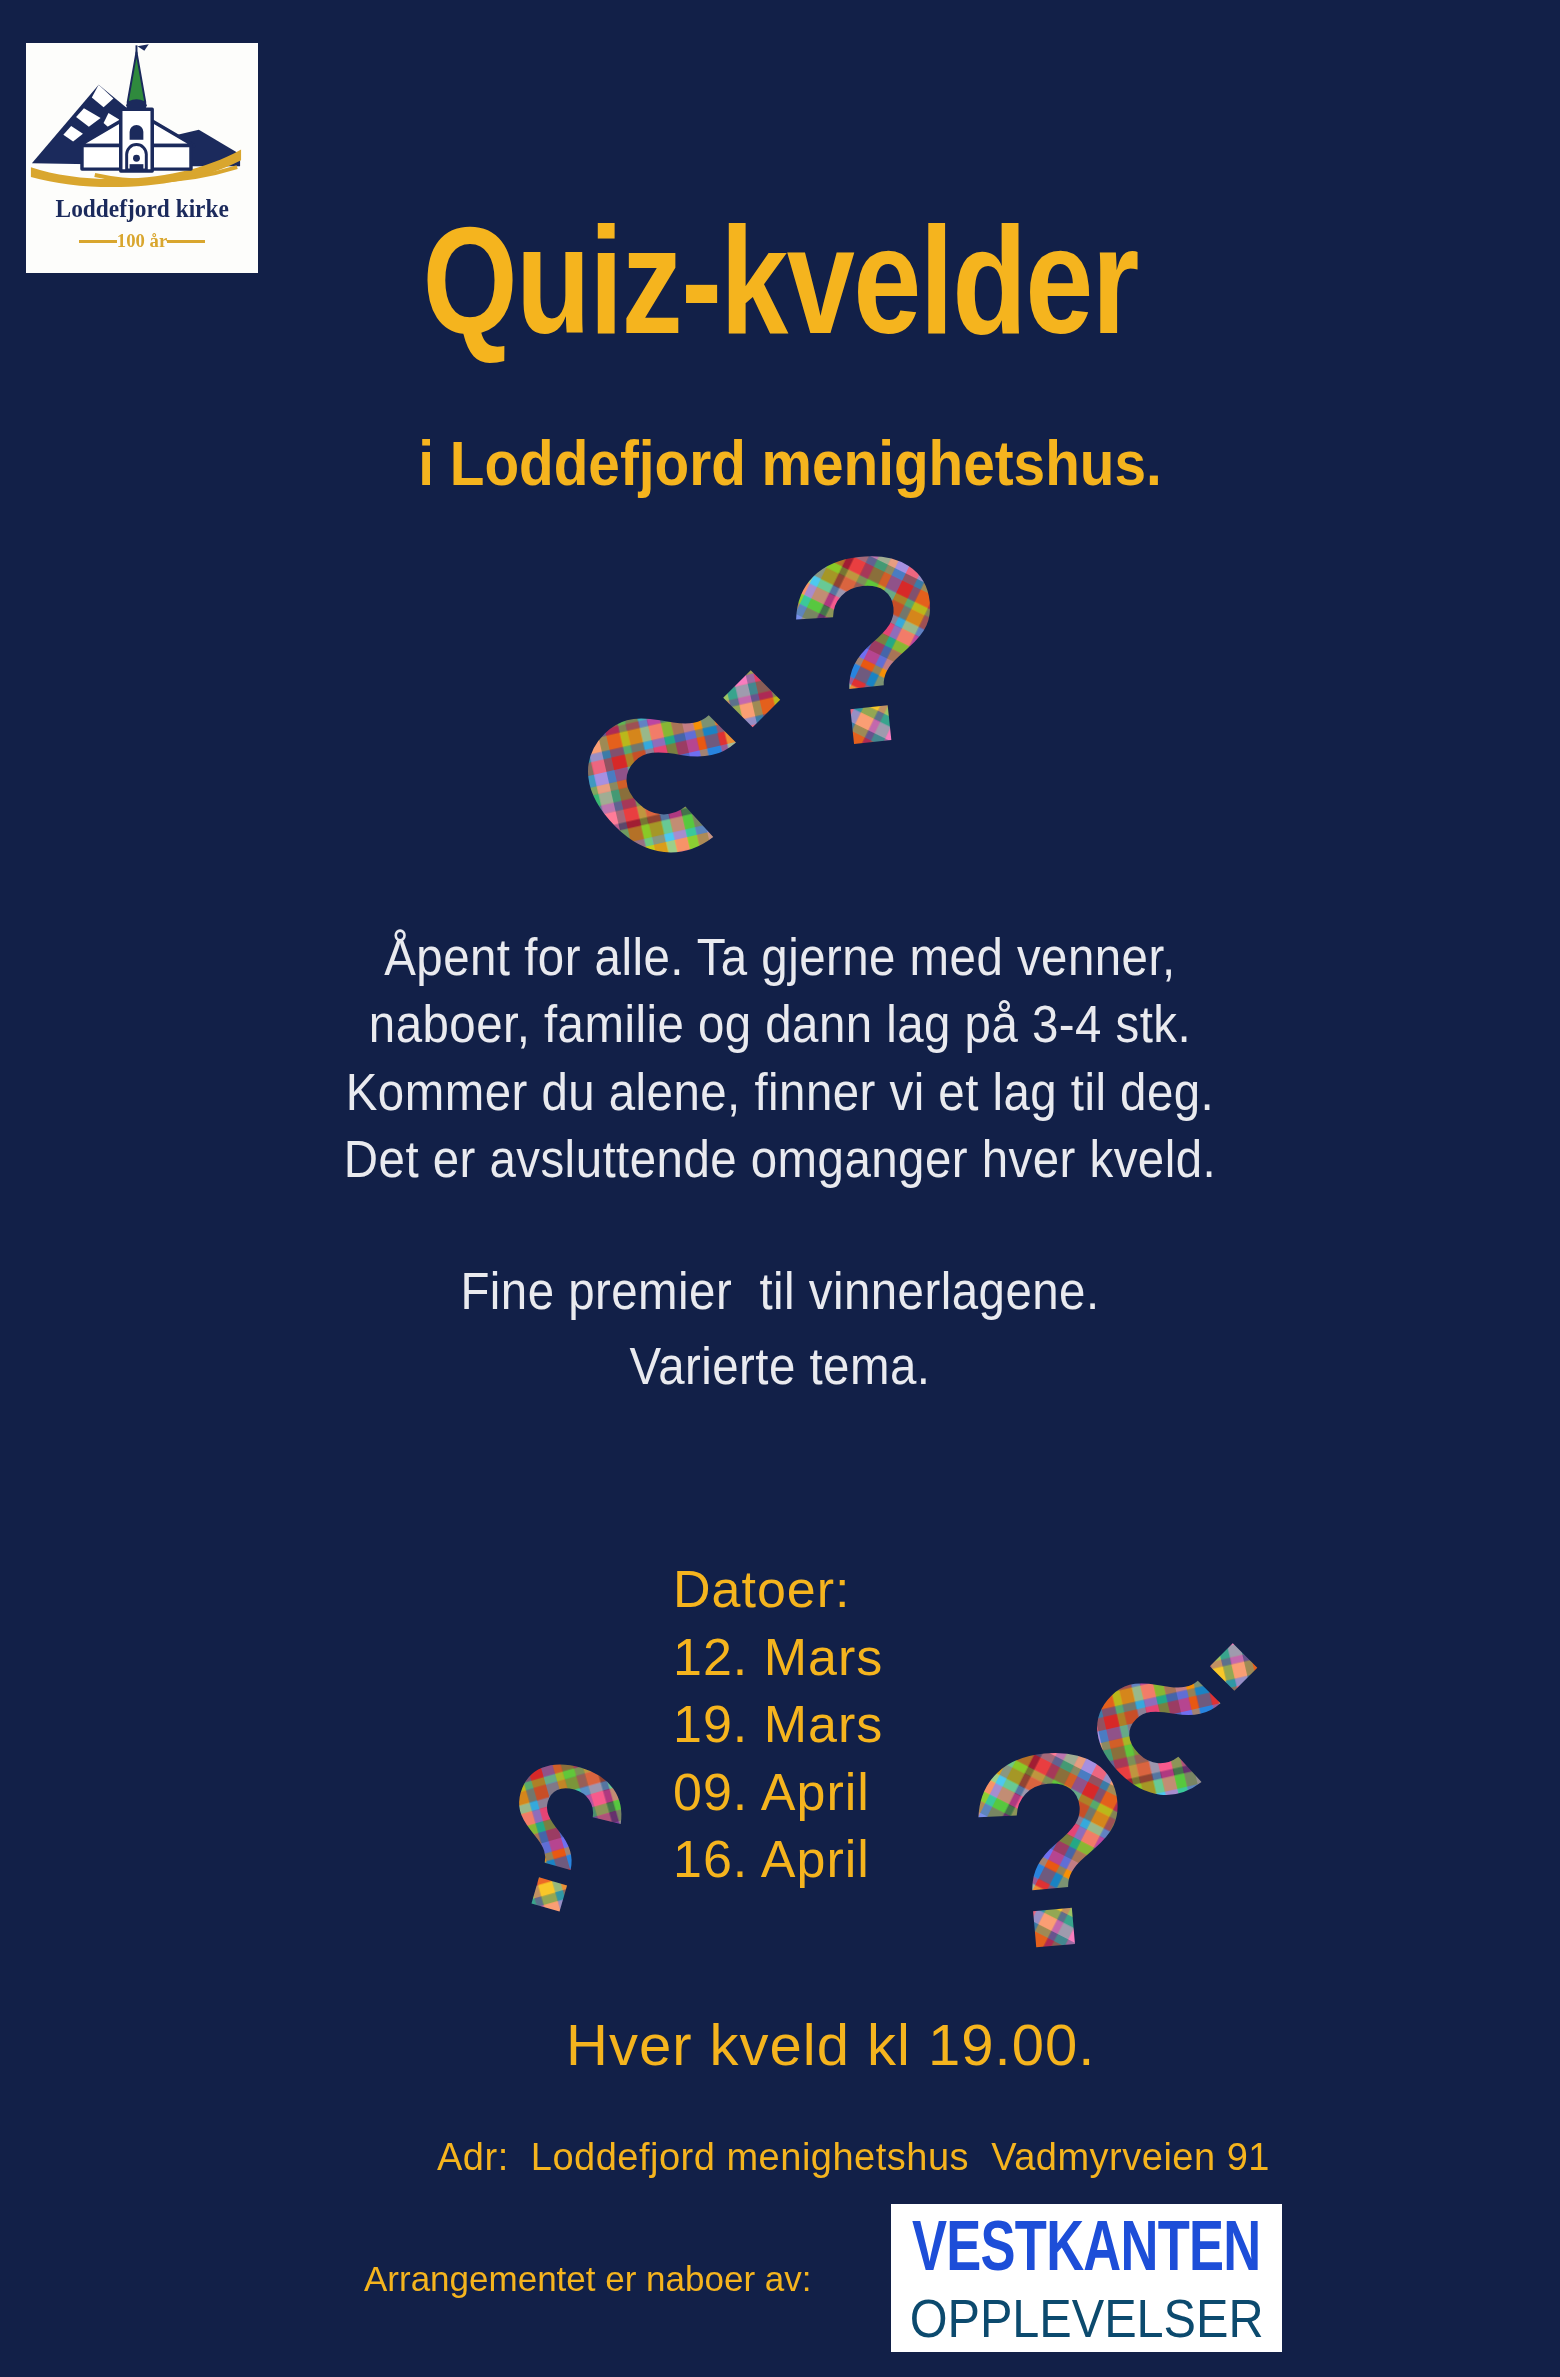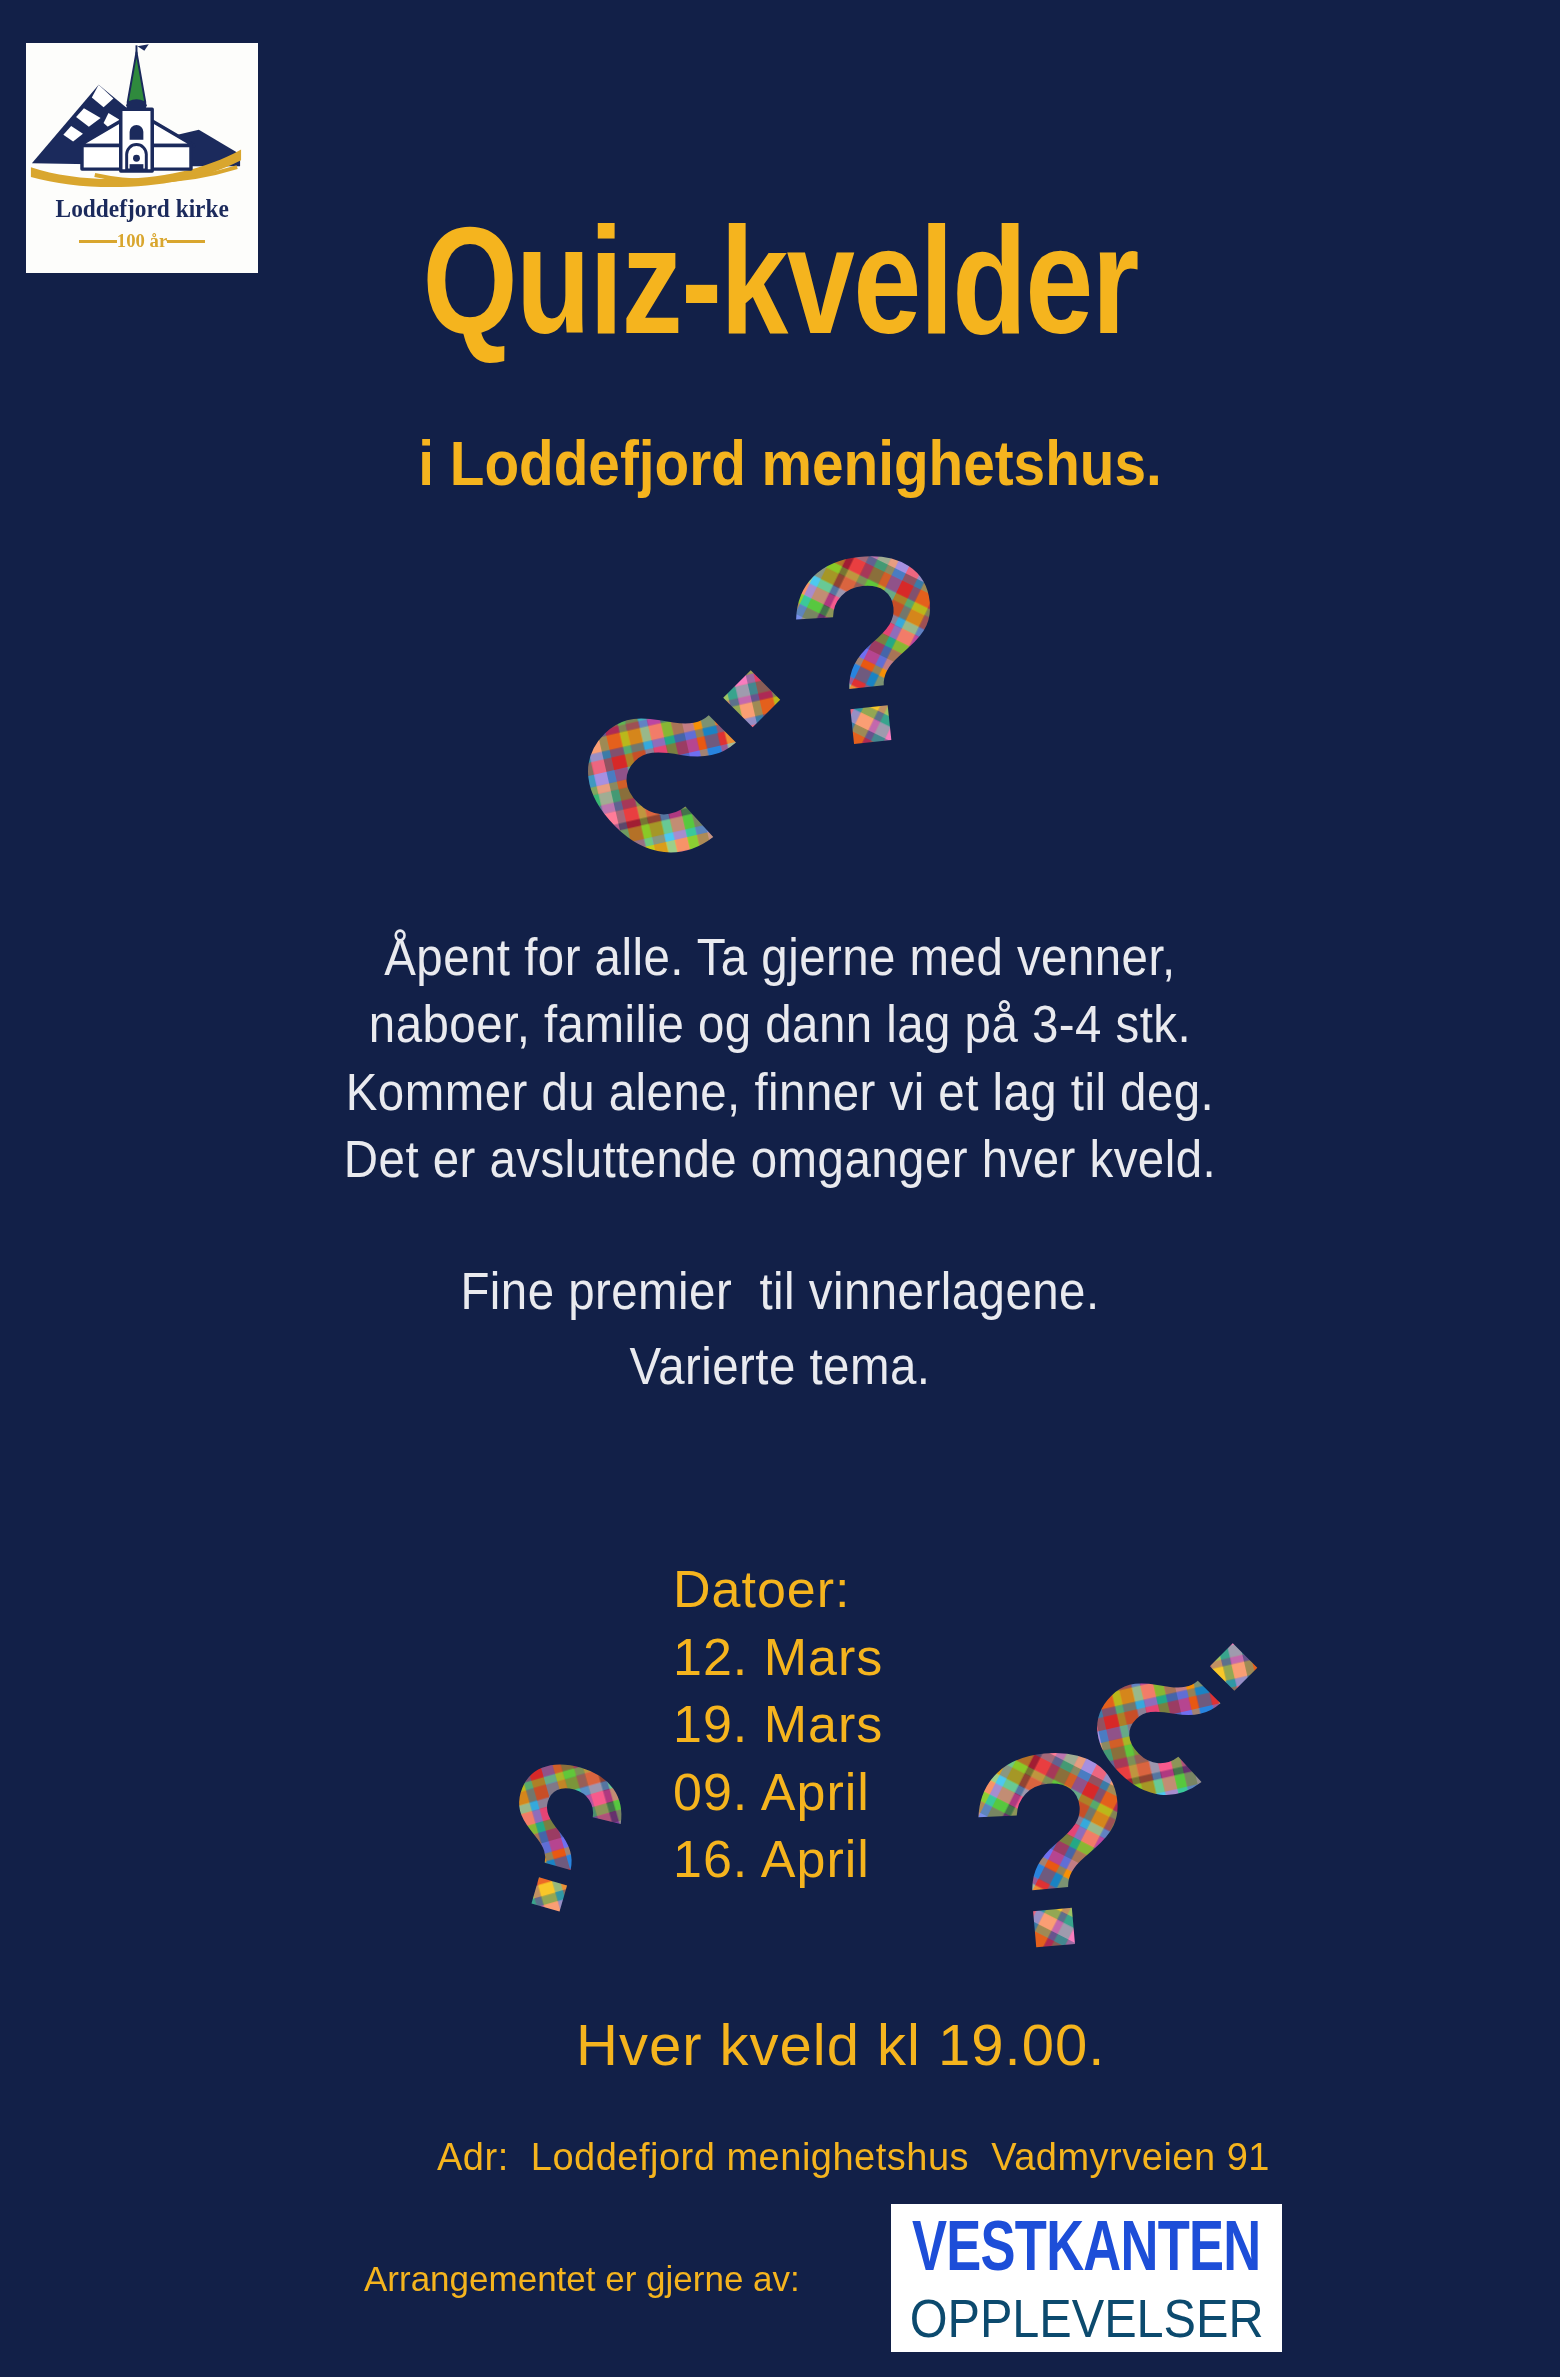--- a/index.html
+++ b/index.html
@@ -30,21 +30,21 @@
   
   .para{color:#e9eaef;font-size:51px;line-height:1.32;letter-spacing:0.5px;transform:scaleX(.93);}
   .intro{top:924px;}
   .prizes{top:1258px;}
   .theme-line{margin-top:7.9px;}
 
   
   .dates{left:673px;top:1556px;color:#f5b41e;font-size:52px;line-height:1.3;letter-spacing:1px;}
 
   
-  .time{left:566px;top:2016px;color:#f5b41e;font-size:58px;letter-spacing:1px;line-height:1;white-space:pre;margin-left:10px;}
+  .time{left:566px;top:2016px;color:#f5b41e;font-size:58px;letter-spacing:1px;line-height:1;white-space:pre;}
   .address{left:437px;top:2135px;color:#f5b41e;font-size:38px;letter-spacing:0.5px;line-height:1.2;white-space:pre;text-align:right;}
   .sponsor-label{left:364px;top:2258px;color:#f5b41e;font-size:35px;line-height:1.2;white-space:nowrap;}
 
   .sponsor-box{left:891px;top:2204px;width:391px;height:148px;background:#ffffff;
     display:flex;flex-direction:column;align-items:center;justify-content:center;gap:9.8px;}
   .sponsor-top{font-size:70px;font-weight:bold;color:#1d4ed8;line-height:1;white-space:nowrap;}
   .sponsor-top .squeeze{transform:scaleX(.75);letter-spacing:-1px;}
   .sponsor-bottom{font-size:54px;color:#0c4a6e;line-height:1;white-space:nowrap;}
   .sponsor-bottom .squeeze{transform:scaleX(.9);}
 
@@ -171,21 +171,21 @@
     <div>Datoer:</div>
     <div>12. Mars</div>
     <div>19. Mars</div>
     <div>09. April</div>
     <div>16. April</div>
   </div>
 
   <div class="abs time">Hver kveld kl 19.00.</div>
   <div class="abs address">Adr:  Loddefjord menighetshus  Vadmyrveien 91</div>
 
-  <div class="abs sponsor-label">Arrangementet er gjerne av:</div>
+  <div class="abs sponsor-label">Arrangementet er naboer av:</div>
   <div class="abs sponsor-box">
     <div class="sponsor-top">
       <span class="squeeze">VESTKANTEN</span>
     </div>
     <div class="sponsor-bottom">
       <span class="squeeze">OPPLEVELSER</span>
     </div>
   </div>
 
 </div>

